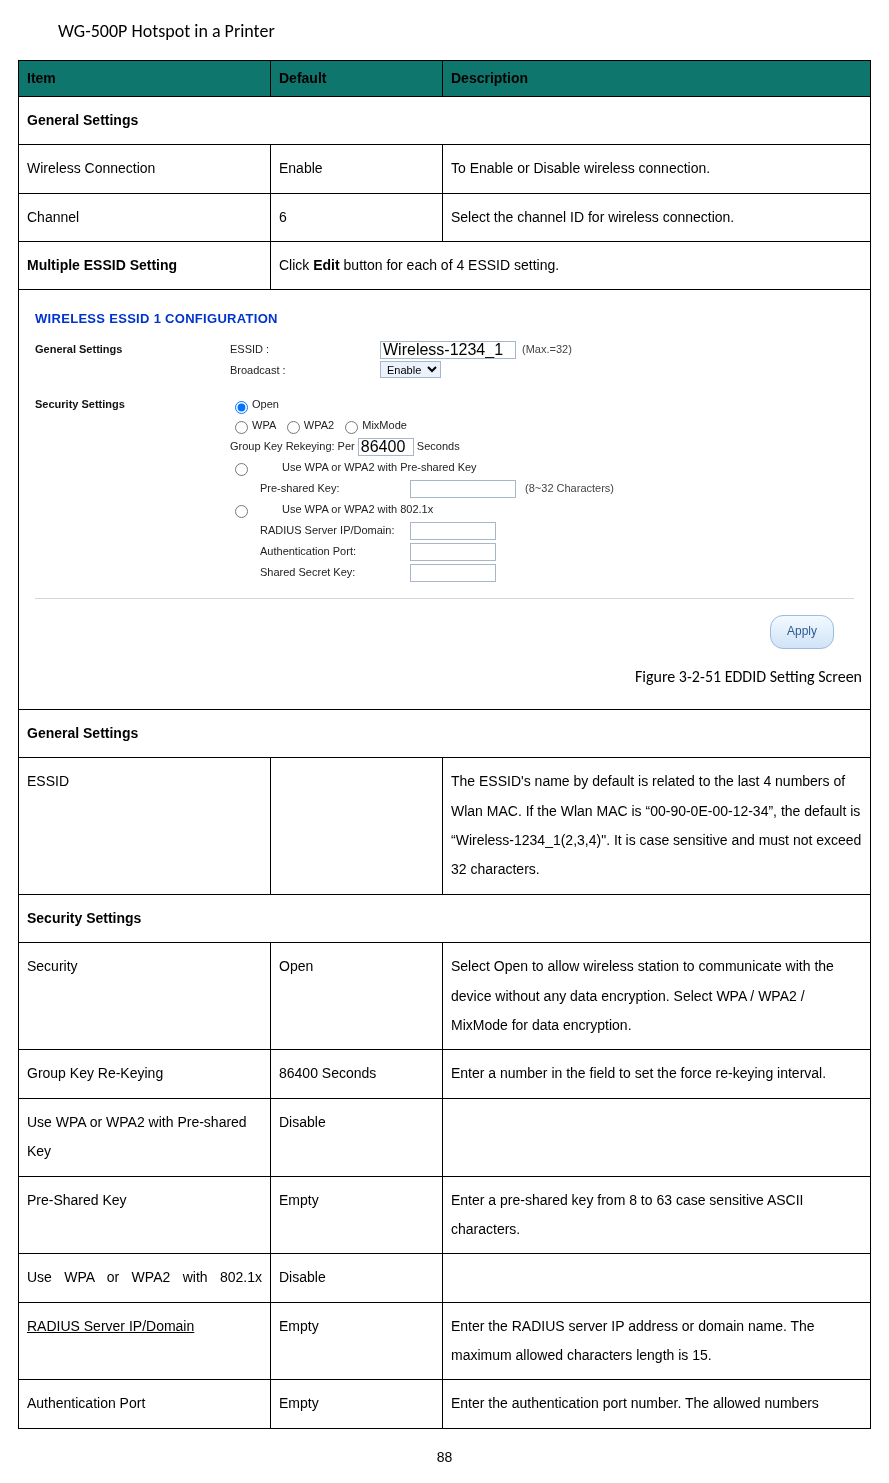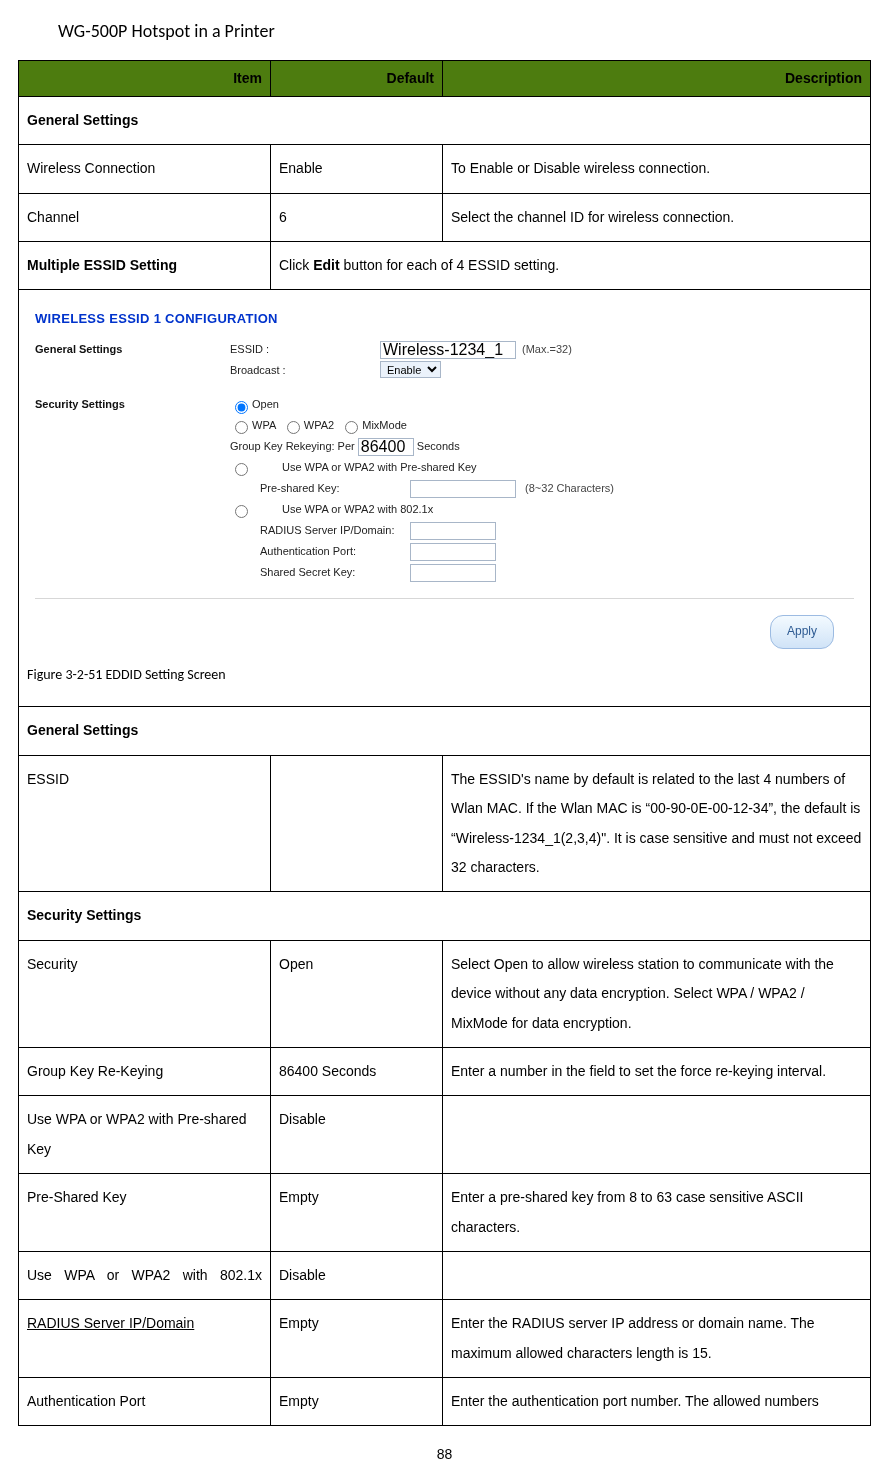--- a/index.html
+++ b/index.html
@@ -24,33 +24,33 @@
     }
     table.main th, table.main td {
       border: 1px solid #000;
       padding: 9px 8px;
       text-align: left;
       vertical-align: top;
       font-size: 14px;
       line-height: 2.1;
     }
     table.main th {
-      background: #4d7c0f;
-      text-align: right;
+      background: #0f766e;
+      text-align: left;
       font-weight: bold;
       line-height: 1.2;
     }
     td.col-item { width: 235px; }
     td.col-default { width: 155px; }
     .section-row td { font-weight: bold; }
     .figure-cell { padding: 0; }
     .figure-caption {
-      text-align: left;
+      text-align: right;
       font-family: Calibri, Arial, sans-serif;
-      font-size: 14px;
+      font-size: 16px;
       padding: 10px 0 14px 0;
       line-height: 1.2;
     }
     .b { font-weight: bold; }
     .page-num { text-align: center; margin-top: 20px; font-size: 14px; }
     
     
     .cfg-shot {
       padding: 6px 8px 8px 8px;
       font-family: Arial, sans-serif;

